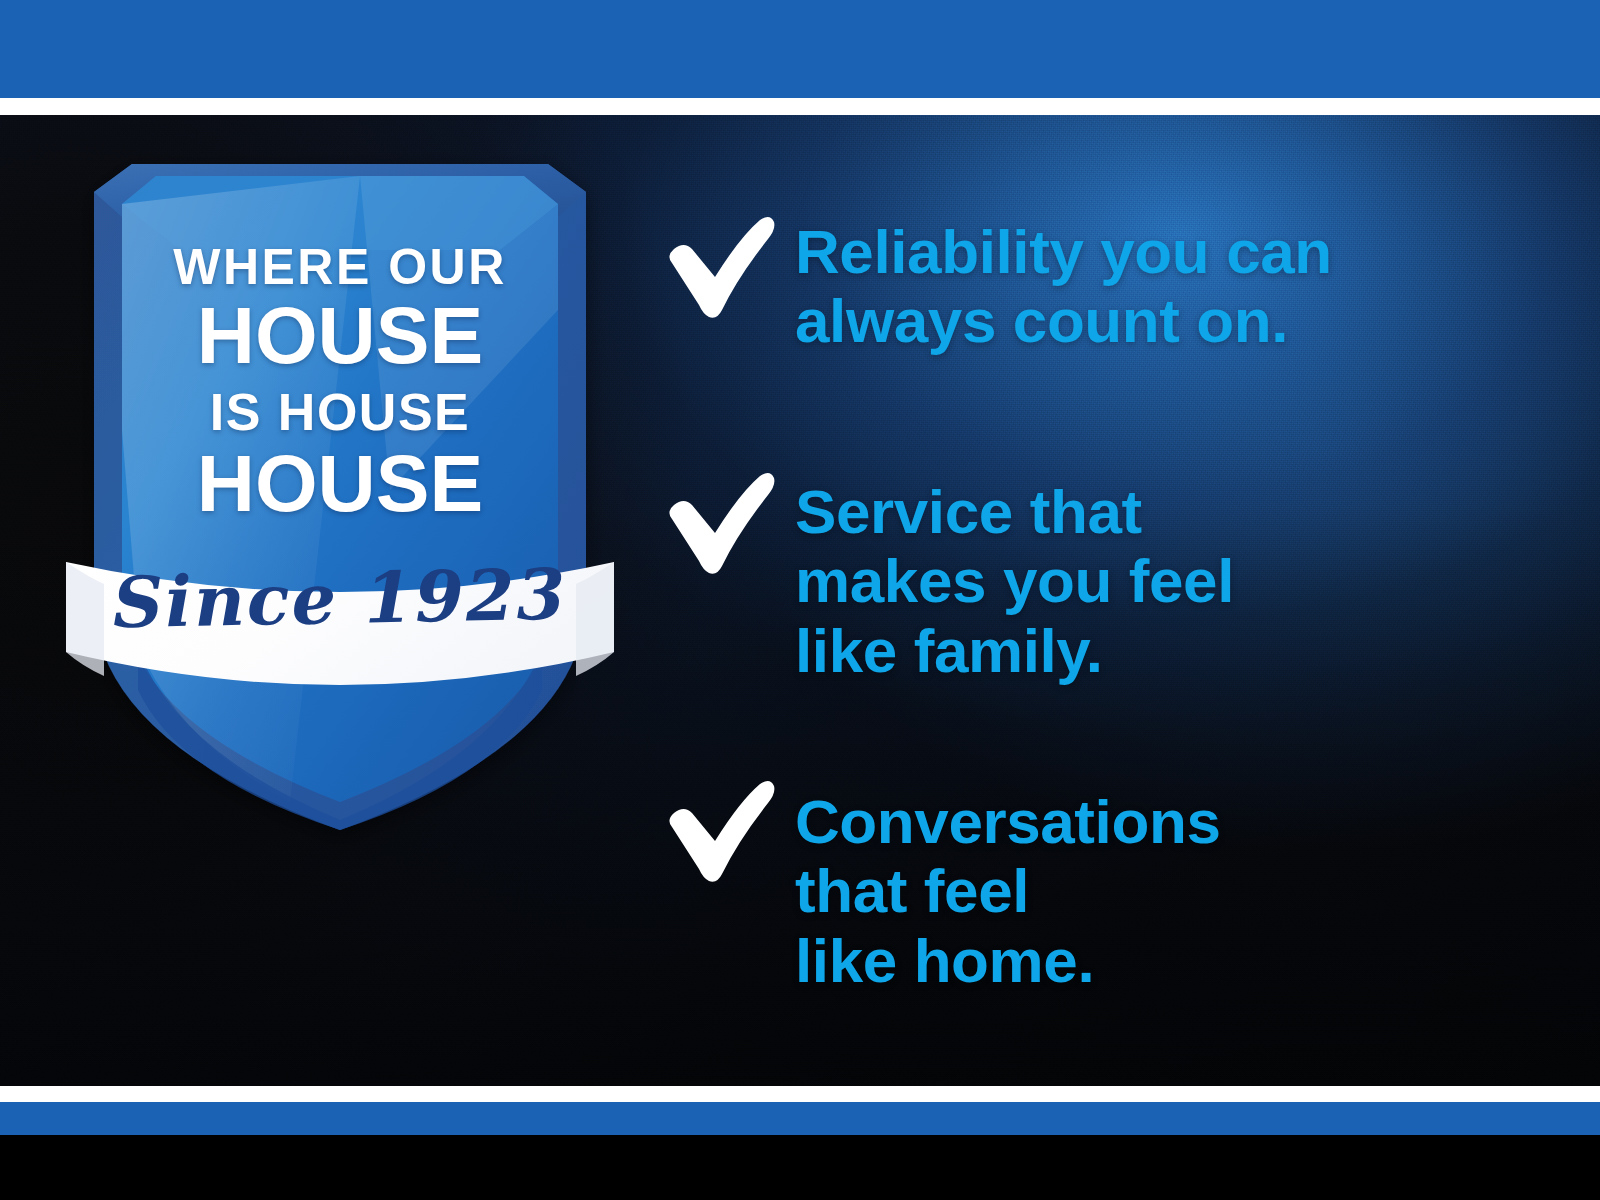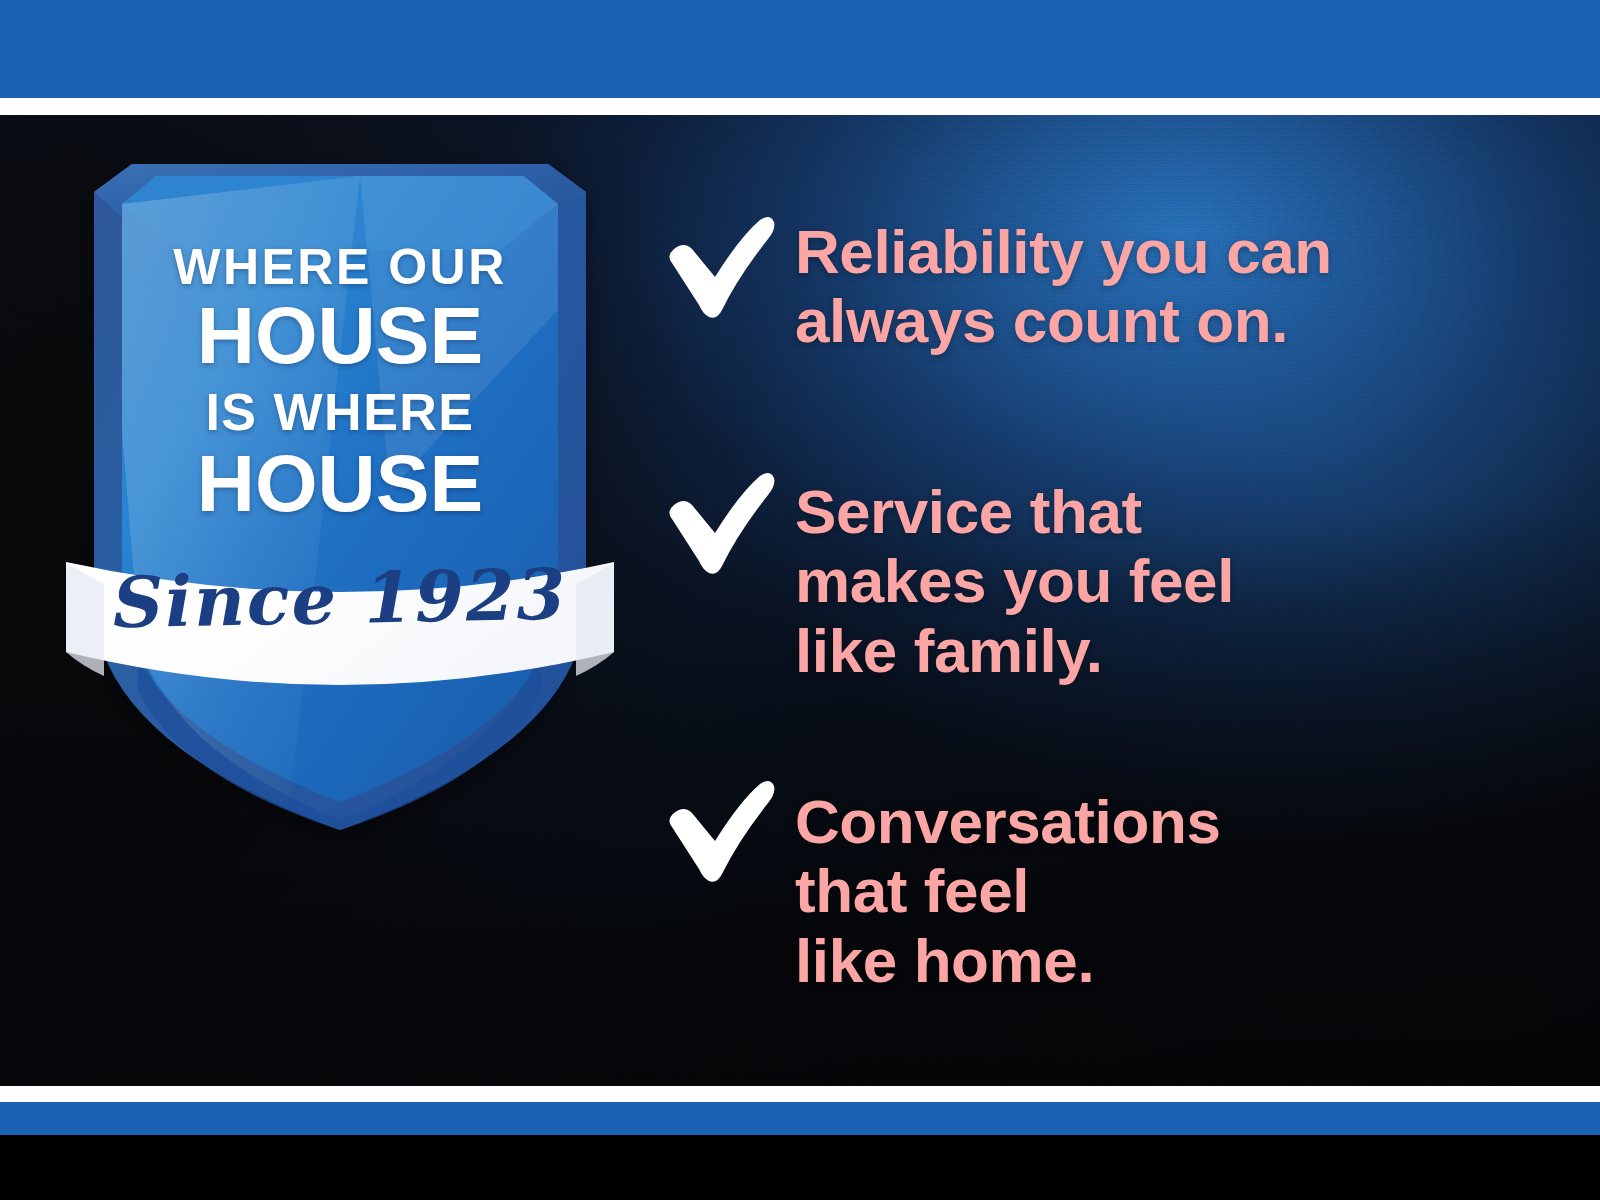--- a/index.html
+++ b/index.html
@@ -159,21 +159,21 @@
   #benefit-2 { top: 660px; }
 
   .check-icon {
     flex: 0 0 auto;
     width: 135px;
     display: block;
   }
   .check-icon svg { display: block; width: 118px; height: 112px; overflow: visible; }
 
   .benefit-text {
-    color: #fca5a5;
+    color: #0ea5e9;
     font-family: "Liberation Sans", sans-serif;
     font-weight: 700;
     font-size: 62px;
     line-height: 1.12;
     letter-spacing: -0.4px;
     white-space: pre-line;
     padding-top: 6px;
     text-shadow: 0 2px 7px rgba(0,0,0,0.30);
   }
   #benefit-1 .benefit-text { padding-top: 10px; }
@@ -269,21 +269,21 @@
                  L 554 522
                  Q 280 588 6 522
                  Z" fill="url(#gBanner)"></path>
         <path d="M 6 432 Q 30 448 44 454 L 44 546 Q 22 536 6 522 Z" fill="#e6eaf1" opacity="0.75"></path>
         <path d="M 554 432 Q 530 448 516 454 L 516 546 Q 538 536 554 522 Z" fill="#e6eaf1" opacity="0.75"></path>
       </g>
     </svg>
 
     <div class="shield-txt" id="sh-l1">WHERE OUR</div>
     <div class="shield-txt" id="sh-l2">HOUSE</div>
-    <div class="shield-txt" id="sh-l3">IS WHERE</div>
+    <div class="shield-txt" id="sh-l3">IS HOUSE</div>
     <div class="shield-txt" id="sh-l4">HOUSE</div>
     <div id="sh-since">Since 1923</div>
   </div>
 
   <div id="benefits">
 
     <div class="benefit" id="benefit-0">
       <span class="check-icon">
         <svg viewBox="0 0 118 112" xmlns="http://www.w3.org/2000/svg" aria-hidden="true">
           <path d="M12 52 Q6 45 14 38 Q24 30 32 38 L55 66 Q80 26 100 9 Q110 2 114 11 Q116 18 108 28

